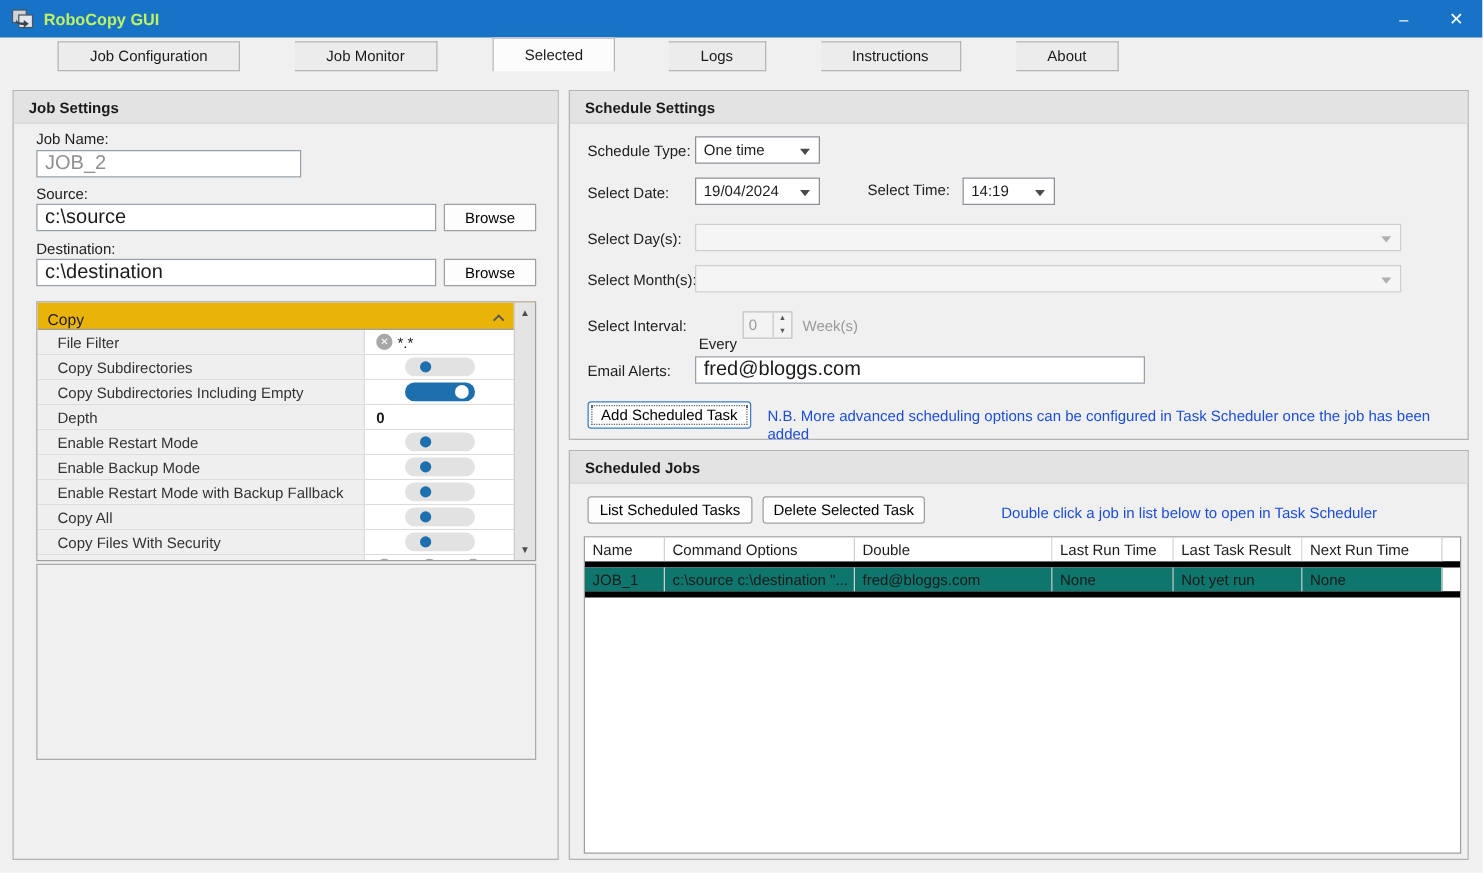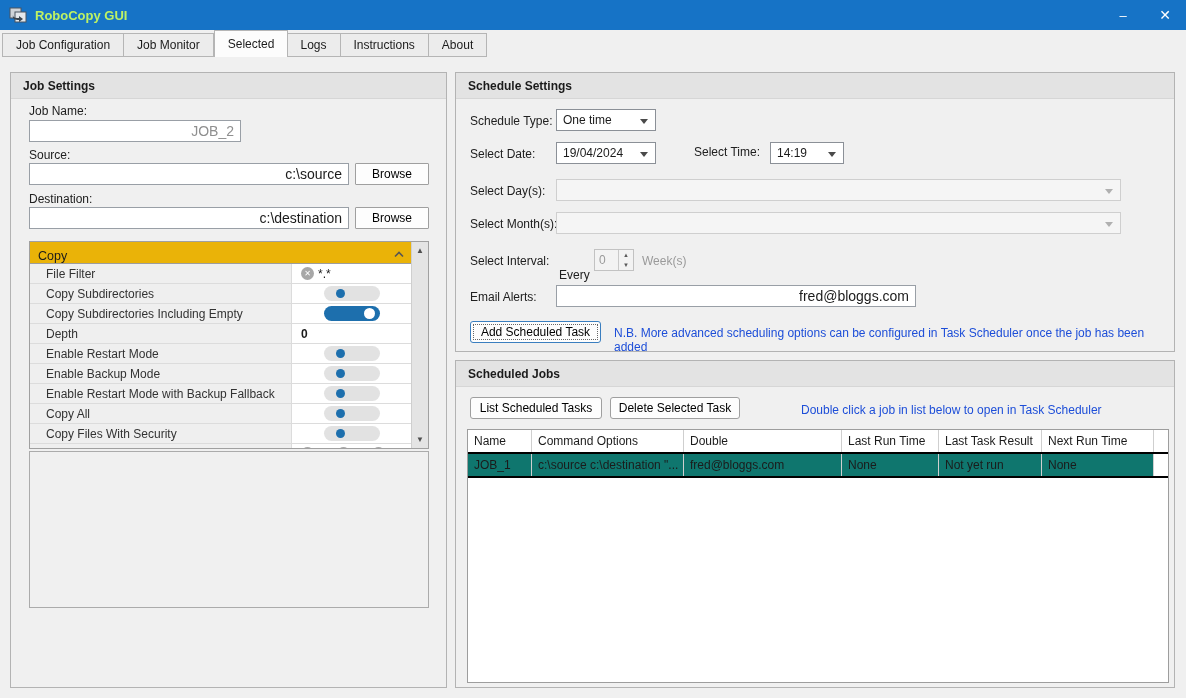--- a/index.html
+++ b/index.html
@@ -13,37 +13,37 @@
   #titlebar .app-icon { width:18px; height:16px; margin:0 8px 0 9px; position:relative; }
   #titlebar .title { color:#bef264; font-weight:bold; font-size:13px; }
   .win-btn { position:absolute; top:0; width:42px; height:30px; color:#ffffff;
     display:flex; align-items:center; justify-content:center; font-size:13px; cursor:default; }
   #min-btn { right:42px; }
   #close-btn { right:0; font-size:14px; }
 
   
   #tabstrip { position:absolute; left:0; top:30px; width:1186px; height:27px;
     display:flex; align-items:flex-end; padding-left:2px; }
-  .tab { height:24px; padding:0 13px; display:flex; align-items:center;
-    background:#ececec; border:1px solid #b5b5b5; border-left-width:0; font-size:12px; }
+  .tab { height:24px; padding:0 25px; display:flex; align-items:center;
+    background:#ececec; border:1px solid #b5b5b5; border-left-width:0; font-size:12px;margin-left:44px; }
   .tab:first-child { border-left-width:1px; }
   .tab.active { height:27px; background:#fcfcfc; border-left-width:1px; border-bottom:none;
     position:relative; z-index:2; margin-right:-1px; }
 
   
   .panel { position:absolute; background:#f0f0f0; border:1px solid #b3b3b3; }
   .panel-header { height:26px; background:#e3e3e3; border-bottom:1px solid #d6d6d6;
     display:flex; align-items:center; padding-left:12px; font-weight:bold; }
   #job-settings-panel { left:10px; top:72px; width:437px; height:616px; }
   #schedule-settings-panel { left:455px; top:72px; width:720px; height:280px; }
   #scheduled-jobs-panel { left:455px; top:360px; width:720px; height:328px; }
 
   .fld-label { position:absolute; font-size:12px; color:#202020; }
   .txt-input { position:absolute; height:22px; background:#ffffff; border:1px solid #999fa6;
-    font-family:"Liberation Sans",sans-serif; font-size:14px; padding:0 6px; color:#1b1b1b;text-align:right; }
+    font-family:"Liberation Sans",sans-serif; font-size:16px; padding:0 6px; color:#1b1b1b; }
   .txt-input.grayed { color:#8f8f8f; }
   .btn { position:absolute; height:22px; background:#fdfdfd; border:1px solid #9f9f9f;
     border-radius:3px; font-family:"Liberation Sans",sans-serif; font-size:12px;
     display:flex; align-items:center; justify-content:center; cursor:default; }
   .btn.square { border-radius:1px; }
   .btn.focused { border:1px solid #3a7ebf; outline:1px dotted #666; outline-offset:-4px; }
 
   
   .combo { position:absolute; height:22px; background:#ffffff; border:1px solid #8b9097;
     display:flex; align-items:center; padding:0 6px; }
@@ -88,21 +88,21 @@
     font-size:8px; color:#4f4f4f; }
   #copy-scrollbar .sb-down { position:absolute; bottom:4px; left:0; right:0; text-align:center;
     font-size:8px; color:#4f4f4f; }
 
   #notes-box { position:absolute; left:18px; top:378px; width:400px; height:157px;
     background:#f0f0f0; border:1px solid #ababab; }
 
   
   #jobs-table { position:absolute; left:11px; top:68px; width:702px; height:254px;
     background:#ffffff; border:1px solid #9d9d9d; overflow:hidden; }
-  .tbl-row { display:flex; height:24px; border-bottom:2px solid #000000; }
+  .tbl-row { display:flex; height:24px; border-bottom:5px solid #000000; }
   .tbl-row .cell { border-right:1px solid #cfcfcf; display:flex; align-items:center;
     padding-left:6px; overflow:hidden; white-space:nowrap; }
   .tbl-row.header .cell { background:#ffffff; }
   .tbl-row.data .cell { background:#0f766e; }
   .c0{width:64px;} .c1{width:152px;} .c2{width:158px;} .c3{width:97px;} .c4{width:103px;} .c5{width:112px;}
 
   .hint-text { position:absolute; color:#1d4ed8; }
   .gray-text { color:#9a9a9a; }
 </style>
 </head>

